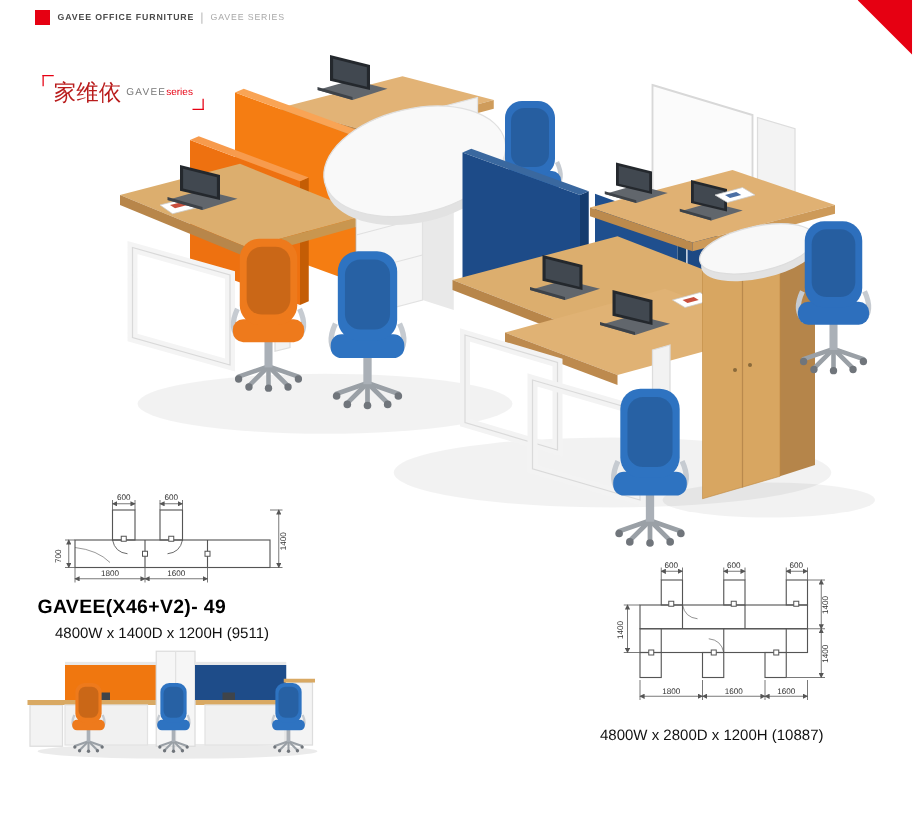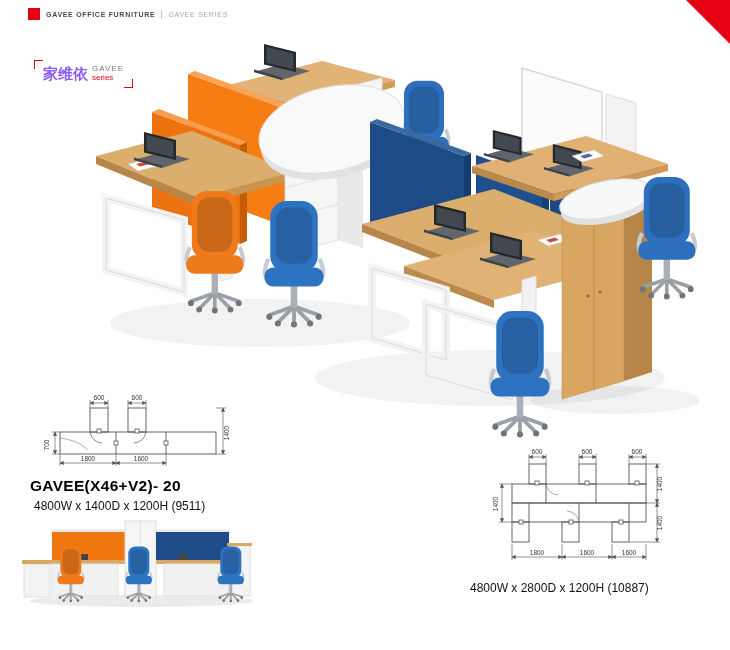--- a/index.html
+++ b/index.html
@@ -17,28 +17,28 @@
 
   
   .corner { right:0; top:0; width:44px; height:44px; background:#e60012;
             clip-path:polygon(0 0,100% 0,100% 100%); }
 
   
   .brandmark { left:34px; top:60px; display:flex; align-items:center; gap:4px; padding:5px 9px; }
   .bracket { position:absolute; width:9px; height:9px; border-color:#e60012; border-style:solid; }
   .tl { left:0; top:0; border-width:1.5px 0 0 1.5px; }
   .br { right:0; bottom:0; border-width:0 1.5px 1.5px 0; }
-  .cjk { font-size:15px; font-weight:bold; color:#8b5cf6; line-height:1; }
-  .gv { display:flex; flex-direction:column; line-height:1.1; }
+  .cjk { font-size:18px; font-weight:normal; color:#b91c1c; line-height:1; }
+  .gv { display:flex; flex-direction:row; line-height:1.1; }
   .gv-top { font-size:8px; color:#777; letter-spacing:1px; }
   .gv-sub { font-size:8px; color:#e60012; }
 
   
   .pname { font-size:15.5px; font-weight:700; color:#000; letter-spacing:.3px; }
-  .pspec { font-size:12px; color:#111; margin-top:4px; margin-left:4px; }
+  .pspec { font-size:12px; color:#111; margin-top:4px; margin-left:14px; }
 
   svg { display:block; }
   svg text { font-family:"Liberation Sans", sans-serif; }
 </style>
 </head>
 <body>
 
 <div class="page">
 
   <div class="abs header">
@@ -260,21 +260,21 @@
       <text x="71" y="8">600</text>
       <text x="109" y="8">600</text>
       <text x="60" y="69">1800</text>
       <text x="113" y="69">1600</text>
       <text x="21" y="53" transform="rotate(-90 21 53)">700</text>
       <text x="201" y="41" transform="rotate(-90 201 41)">1400</text>
     </g>
   </svg>
 
   <div class="abs" style="left:30px;top:477px">
-    <div class="pname">GAVEE(X46+V2)- 20</div>
+    <div class="pname">GAVEE(X46+V2)- 49</div>
     <div class="pspec">4800W x 1400D x 1200H (9511)</div>
   </div>
 
   <svg class="abs" style="left:18px;top:518px" width="244" height="94" viewBox="0 0 244 94">
     <ellipse cx="124" cy="83" rx="112" ry="6" fill="#000" opacity="0.08"></ellipse>
     <g>
       <rect x="6" y="46" width="26" height="33" fill="#f3f3f3" stroke="#dddddd"></rect>
       <rect x="4" y="42" width="30" height="4" fill="#d9a963"></rect>
       <rect x="30" y="42" width="202" height="4" fill="#d9a963"></rect>
       <rect x="34" y="11.5" width="73" height="2.5" fill="#e8e8e8"></rect>

